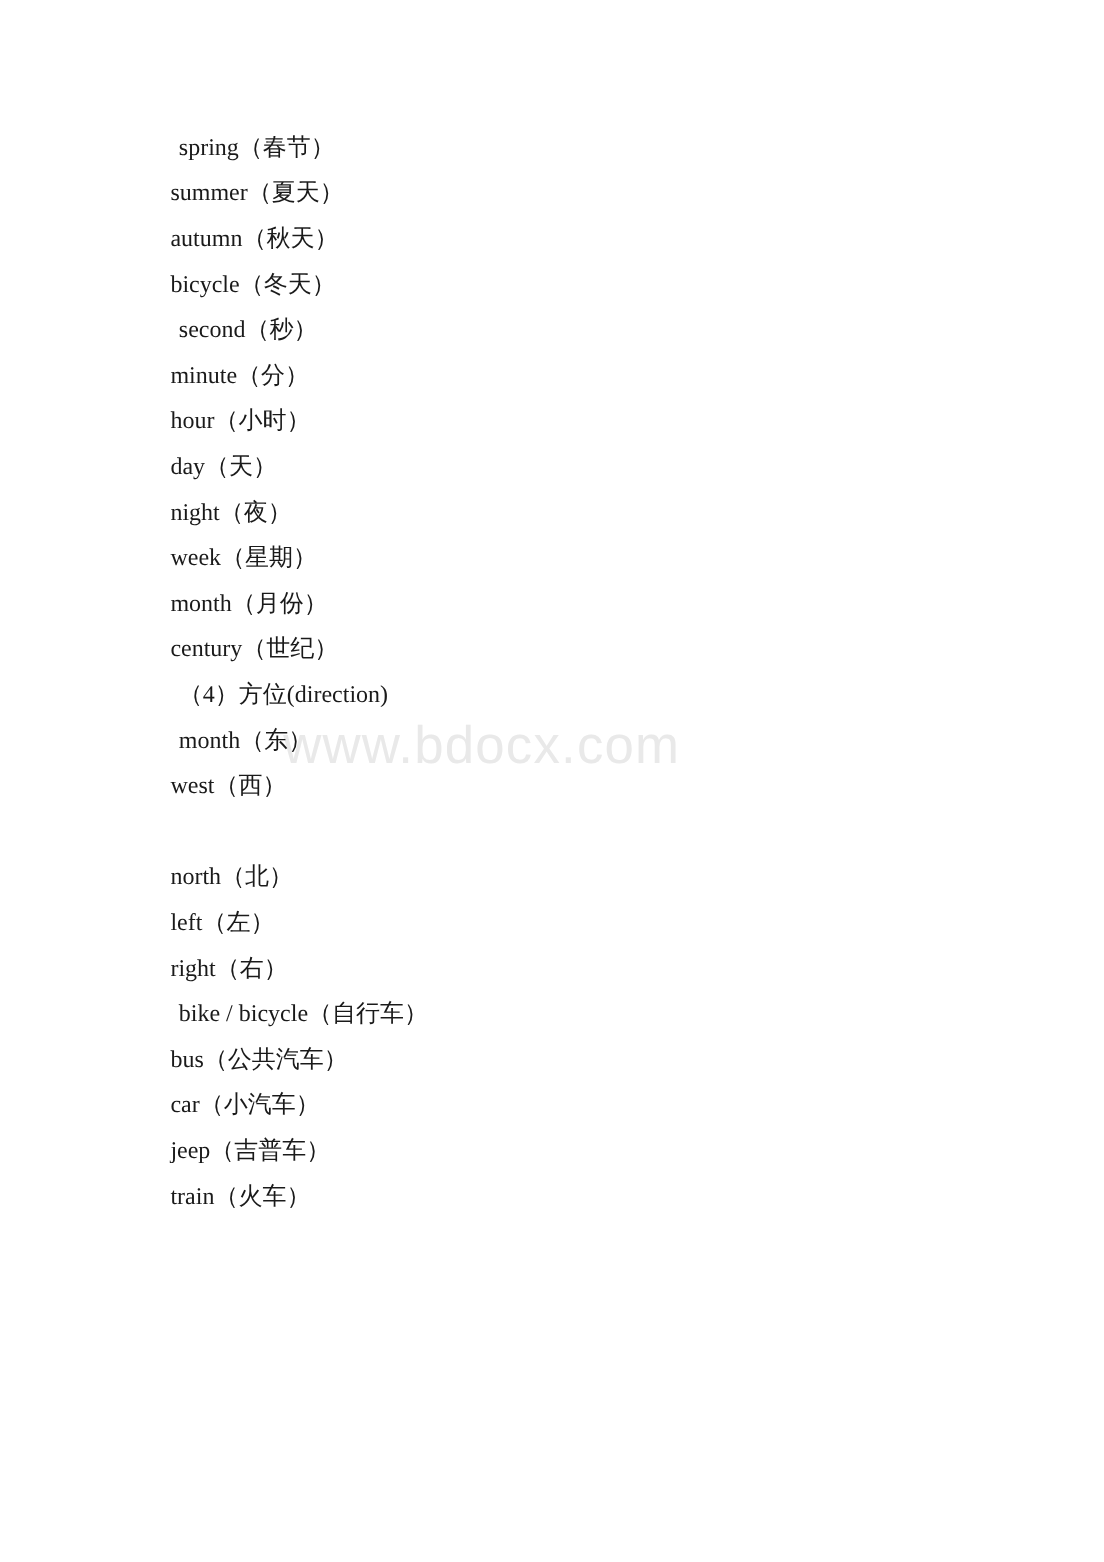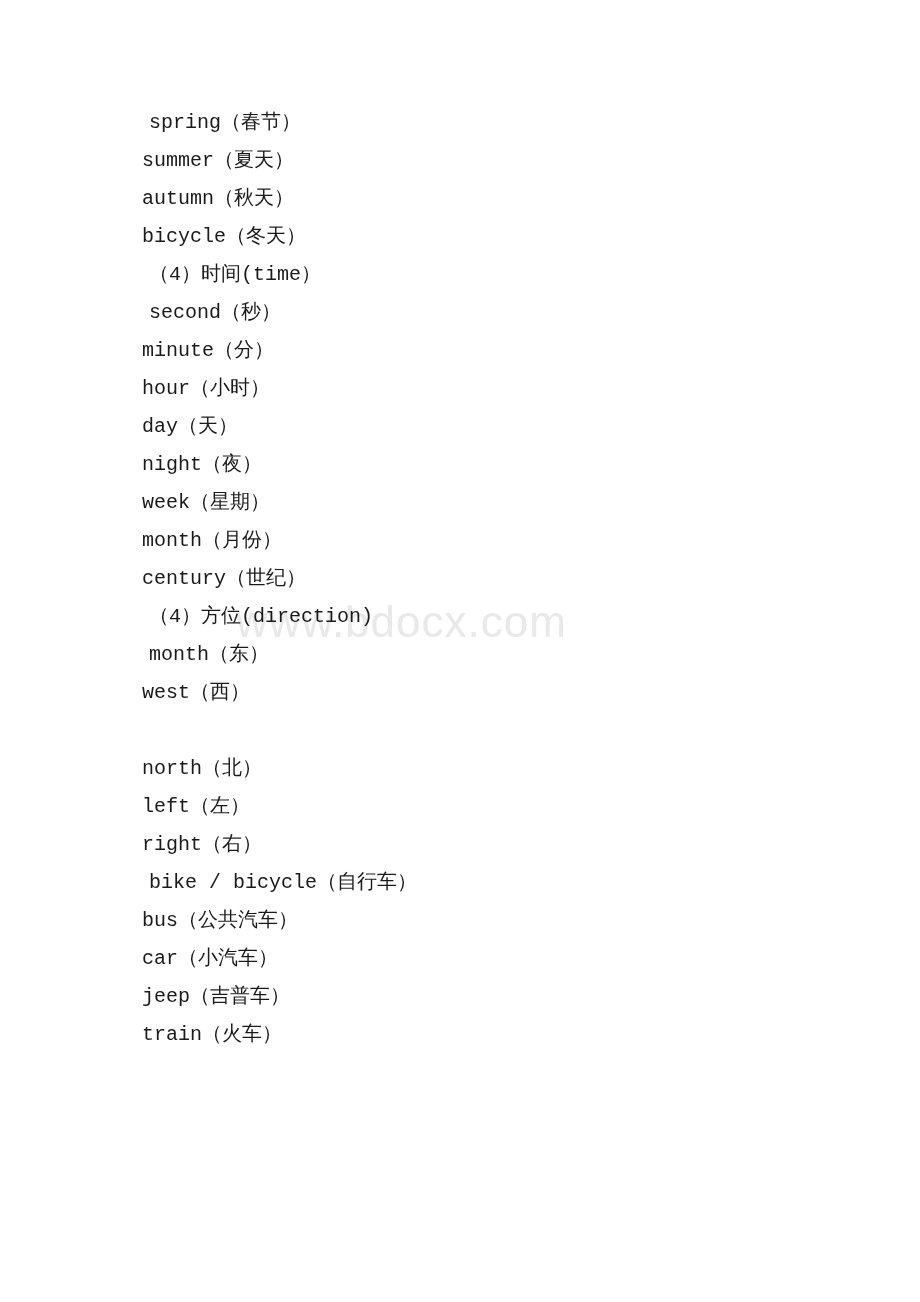--- a/index.html
+++ b/index.html
@@ -41,21 +41,20 @@
 
   #content {
     position: absolute;
     left: 0;
     top: 0;
     width: 900px;
     padding-top: 104px;
     padding-left: 142px;
     box-sizing: border-box;
     z-index: 2;
-    font-family: Liberation Mono, monospace;
   }
 
   .line {
     height: 38px;
     line-height: 38px;
     font-size: 20px;
     white-space: pre;
     color: #1a1a1a;
   }
 
@@ -72,21 +71,20 @@
 
 <div id="page">
 
   <div id="watermark">www.bdocx.com</div>
 
   <div id="content">
       <div class="line indent">spring（春节）</div>
       <div class="line">summer（夏天）</div>
       <div class="line">autumn（秋天）</div>
       <div class="line">bicycle（冬天）</div>
-      <div class="line indent">（4）时间(time）</div>
       <div class="line indent">second（秒）</div>
       <div class="line">minute（分）</div>
       <div class="line">hour（小时）</div>
       <div class="line">day（天）</div>
       <div class="line">night（夜）</div>
       <div class="line">week（星期）</div>
       <div class="line">month（月份）</div>
       <div class="line">century（世纪）</div>
       <div class="line indent">（4）方位(direction)</div>
       <div class="line indent">month（东）</div>

